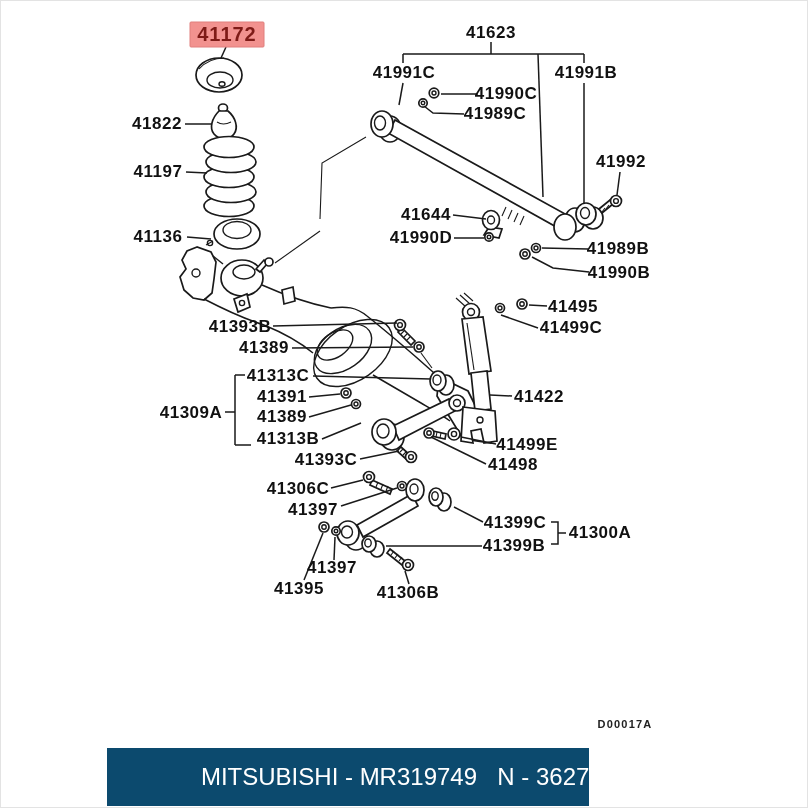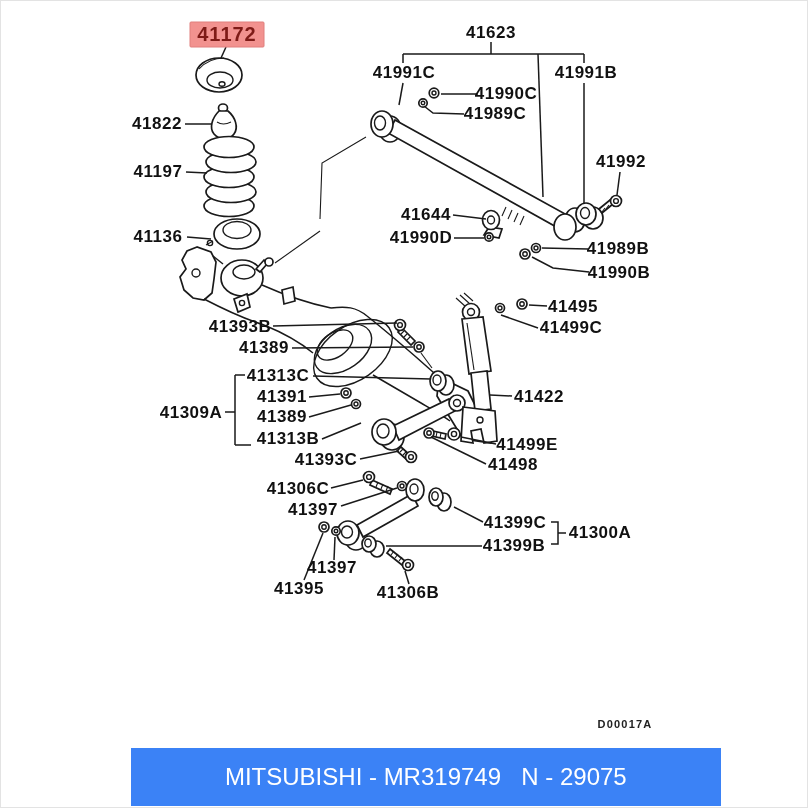--- a/index.html
+++ b/index.html
@@ -11,23 +11,22 @@
   svg{position:absolute;left:0;top:0;}
   svg text{font-family:"Liberation Sans", sans-serif;font-weight:bold;
            font-size:17px;fill:#111;letter-spacing:0.5px;}
   svg text.small{font-size:11px;letter-spacing:1.2px;fill:#222;}
   svg text.hl{font-size:20px;fill:#7e1b17;letter-spacing:1px;}
   .ln{stroke:#1a1a1a;stroke-width:1.5;fill:none;}
   .pt{stroke:#1a1a1a;stroke-width:1.7;fill:#ffffff;}
   .ptn{stroke:#1a1a1a;stroke-width:1.4;fill:none;}
   .thin{stroke:#1a1a1a;stroke-width:1.1;fill:none;}
   .footer{
-    position:absolute;left:106px;top:747px;width:590px;height:58px;
-    background:#3b82f6;
-    margin-left:24px;
+    position:absolute;left:106px;top:747px;width:482px;height:58px;
+    background:#0c4a6e;
   }
   .footer span{
     position:absolute;top:0;height:58px;line-height:58px;color:#ffffff;
     font-size:24px;white-space:nowrap;transform:translateX(-50%);
   }
   .footer .f-left{left:232px;}
   .footer .f-right{left:443px;}
 </style>
 </head>
 <body>
@@ -324,16 +323,16 @@
   <g>
     <rect x="189" y="21" width="74" height="25" rx="1" stroke="#e07f7c" stroke-width="1" fill="#f2928f"></rect>
     <text class="hl" x="226" y="40" text-anchor="middle">41172</text>
   </g>
 
   <text class="small" x="624" y="727" text-anchor="middle">D00017A</text>
 </svg>
 
 <div class="footer">
   <span class="f-left">MITSUBISHI - MR319749</span>
-  <span class="f-right">N - 29075</span>
+  <span class="f-right">N - 36277</span>
 </div>
 
 </div>
 
 </body></html>

